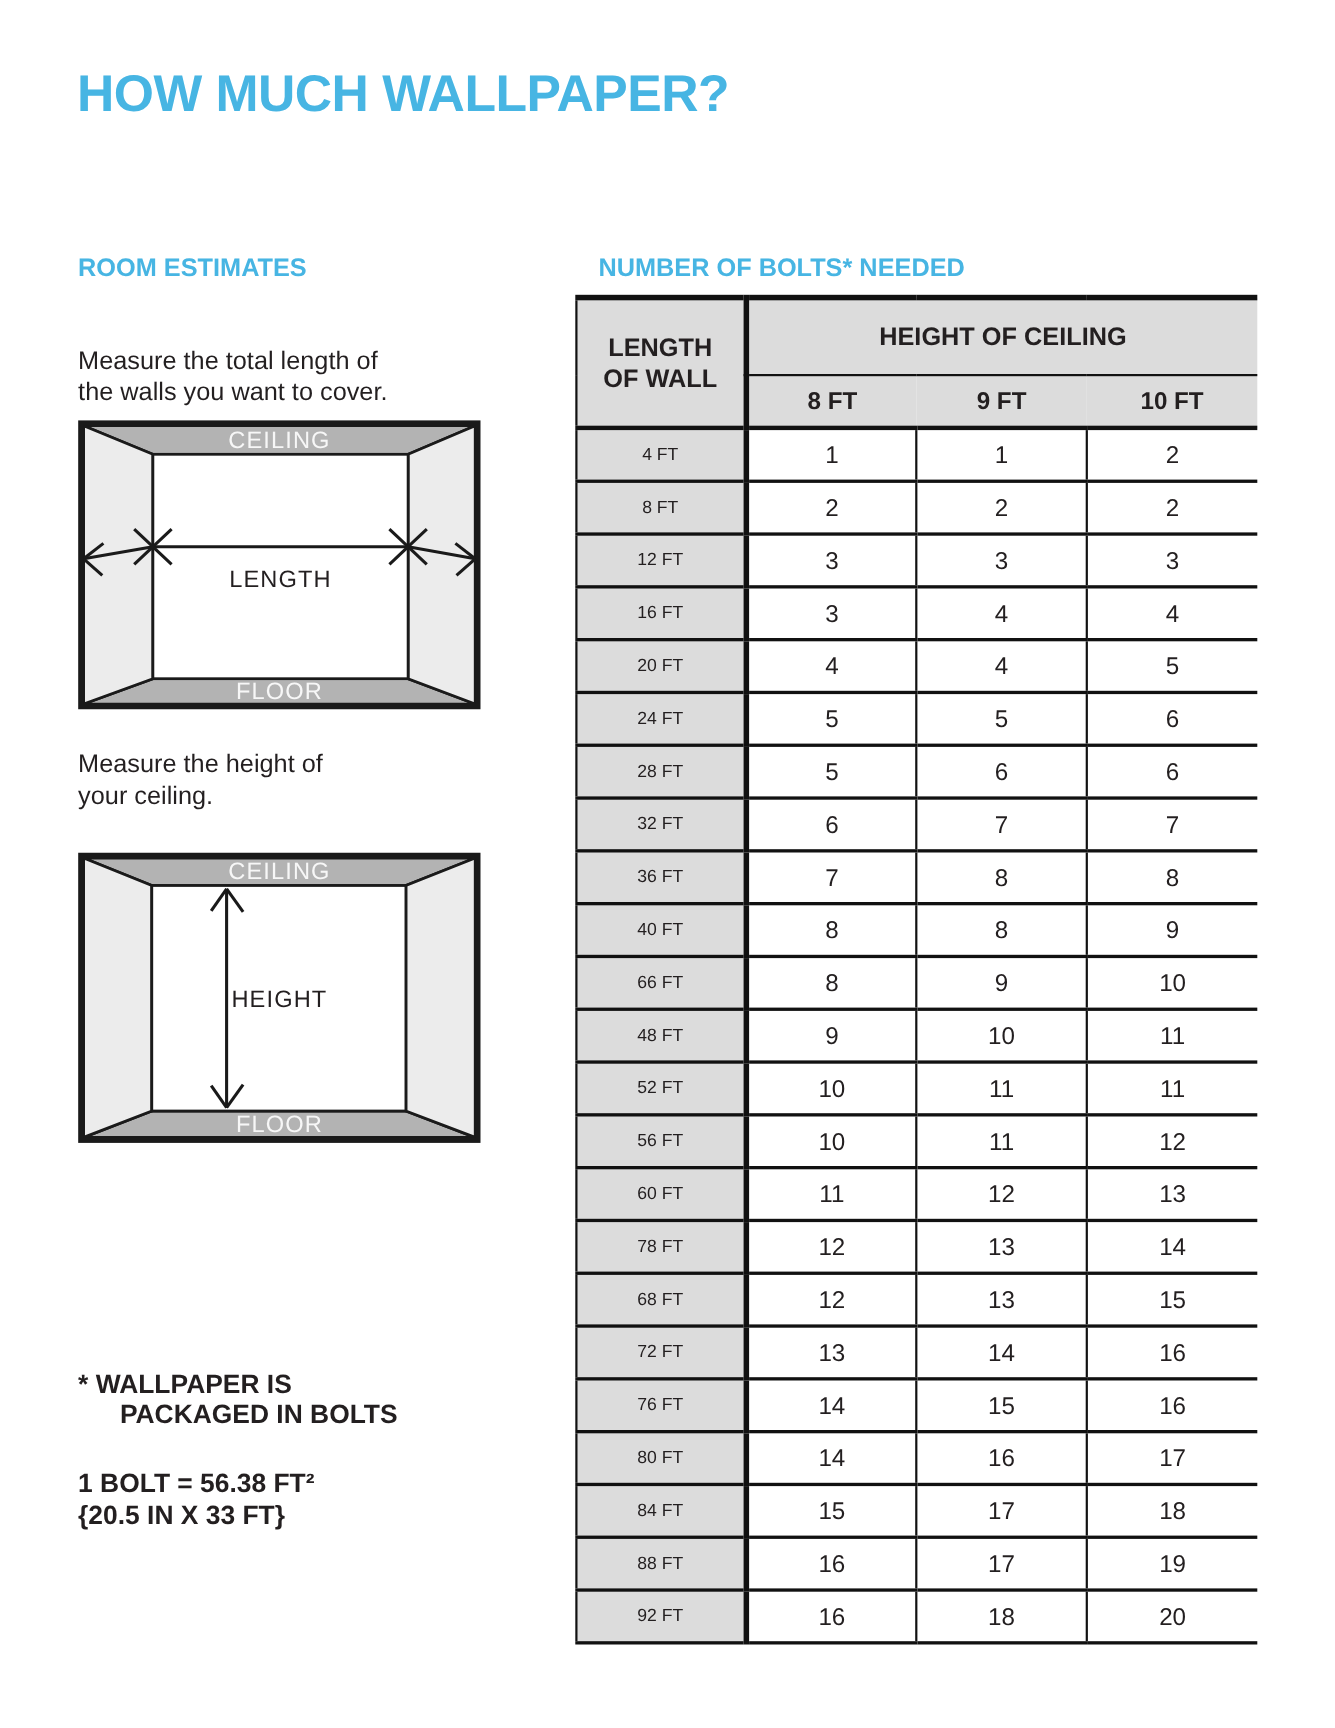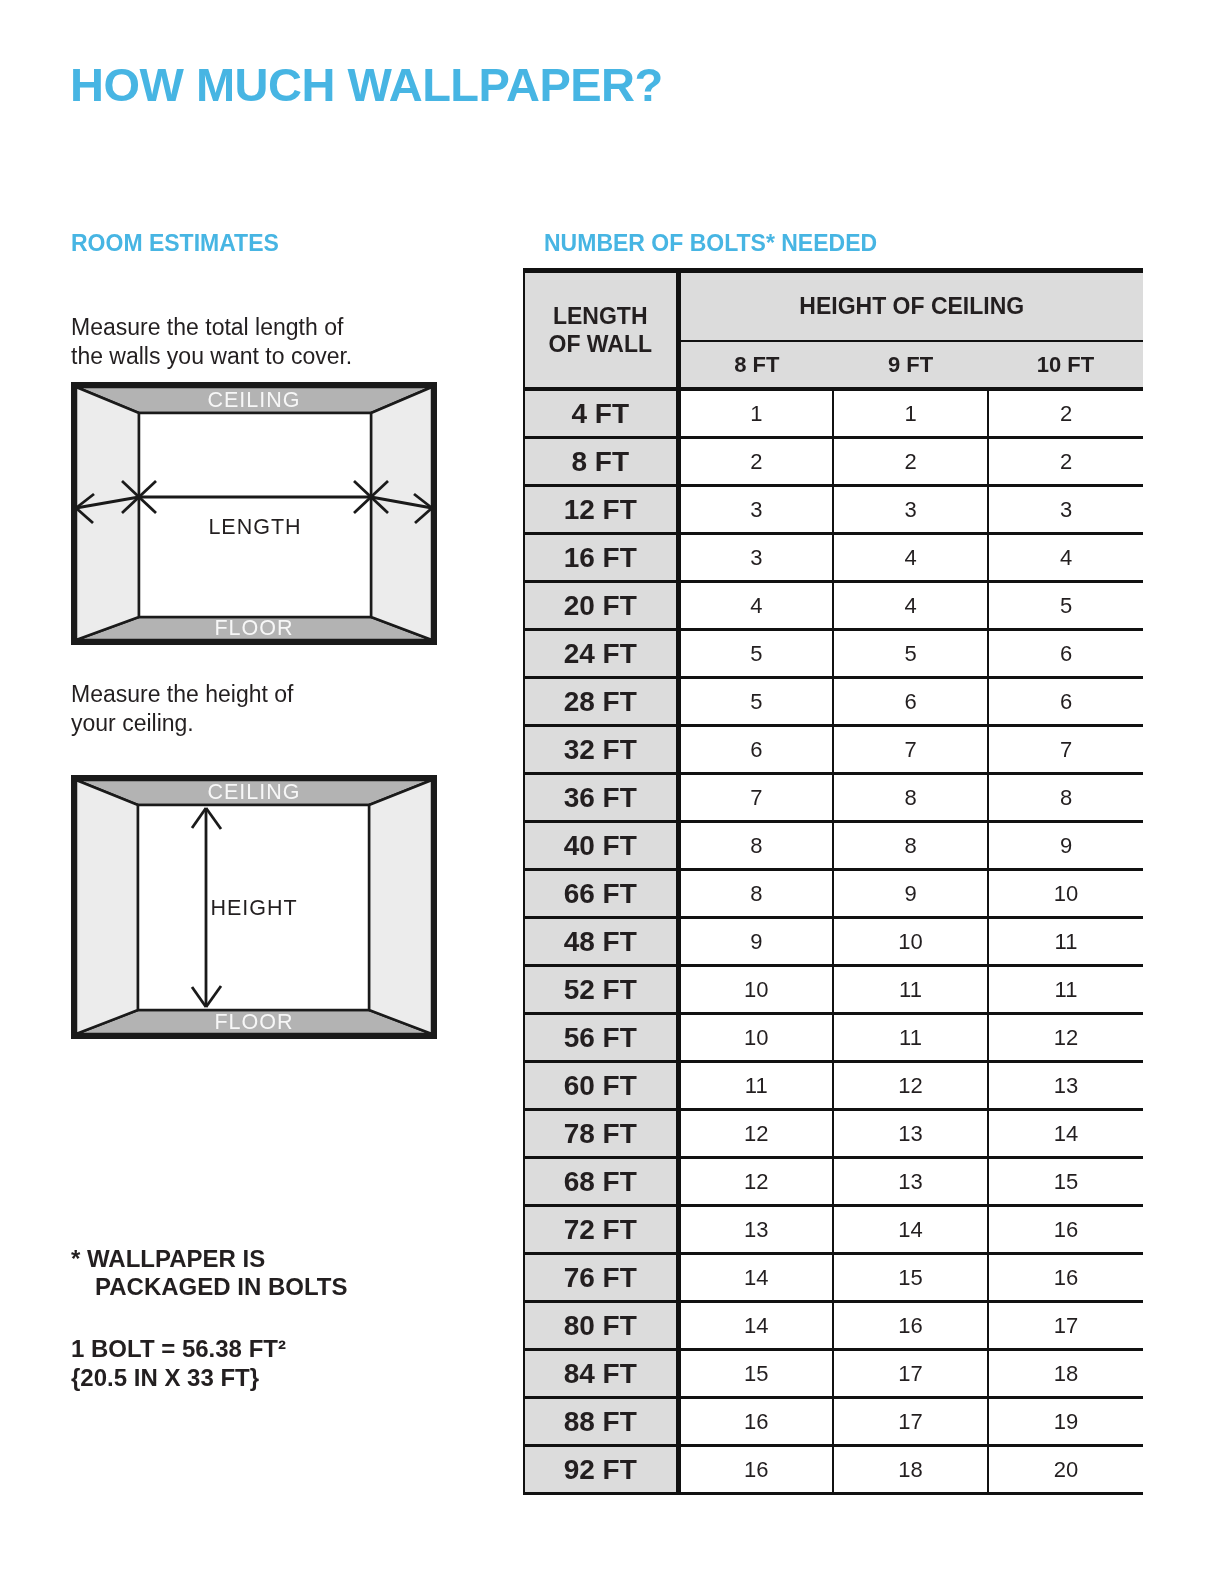--- a/index.html
+++ b/index.html
@@ -26,21 +26,21 @@
   #bolts-head{left:544px;top:230px;width:619px;text-align:left;}
   .para{
     position:absolute;left:71px;font-size:23px;line-height:29px;white-space:pre-line;color:var(--ink);
   }
   #para1{top:273px;margin-top:40px;}
   #para2{top:680px;}
   #para3{top:1073px;}
   .footnote{
     position:absolute;left:71px;top:1245px;font-size:24px;font-weight:bold;line-height:28px;color:var(--ink);
   }
-  .footnote .l2{margin-left:24px;}
+  .footnote .l2{margin-left:38px;}
   .boltinfo{
     position:absolute;left:71px;top:1334px;font-size:24px;font-weight:bold;line-height:29px;
     white-space:pre-line;color:var(--ink);
   }
   .diagram{position:absolute;left:71px;}
   #diagram1{top:382px;}
   #diagram2{top:775px;}
   .diagram text{font-family:"Liberation Sans","DejaVu Sans",sans-serif;font-size:21.5px;letter-spacing:1px;}
   .diagram .bandlabel{fill:#f7f7f7;}
   .diagram .dimlabel{fill:var(--ink);}
@@ -59,21 +59,21 @@
   }
   th.group{
     background:var(--cellgray);font-weight:bold;font-size:23px;height:67px;
     border-bottom:2px solid var(--line);
   }
   th.sub{
     background:var(--cellgray);font-weight:bold;font-size:22px;height:45px;
     border-bottom:4px solid var(--line);
   }
   td.rowlabel{
-    background:var(--cellgray);font-weight:bold;font-size:28px;height:45px;
+    background:var(--cellgray);font-weight:normal;font-size:16px;height:45px;
     border-right:5px solid var(--line);border-bottom:3px solid var(--line);
   }
   td.val{
     background:#ffffff;font-size:22px;
     border-left:2px solid var(--line);border-bottom:3px solid var(--line);
   }
 </style>
 </head>
 <body>
 

